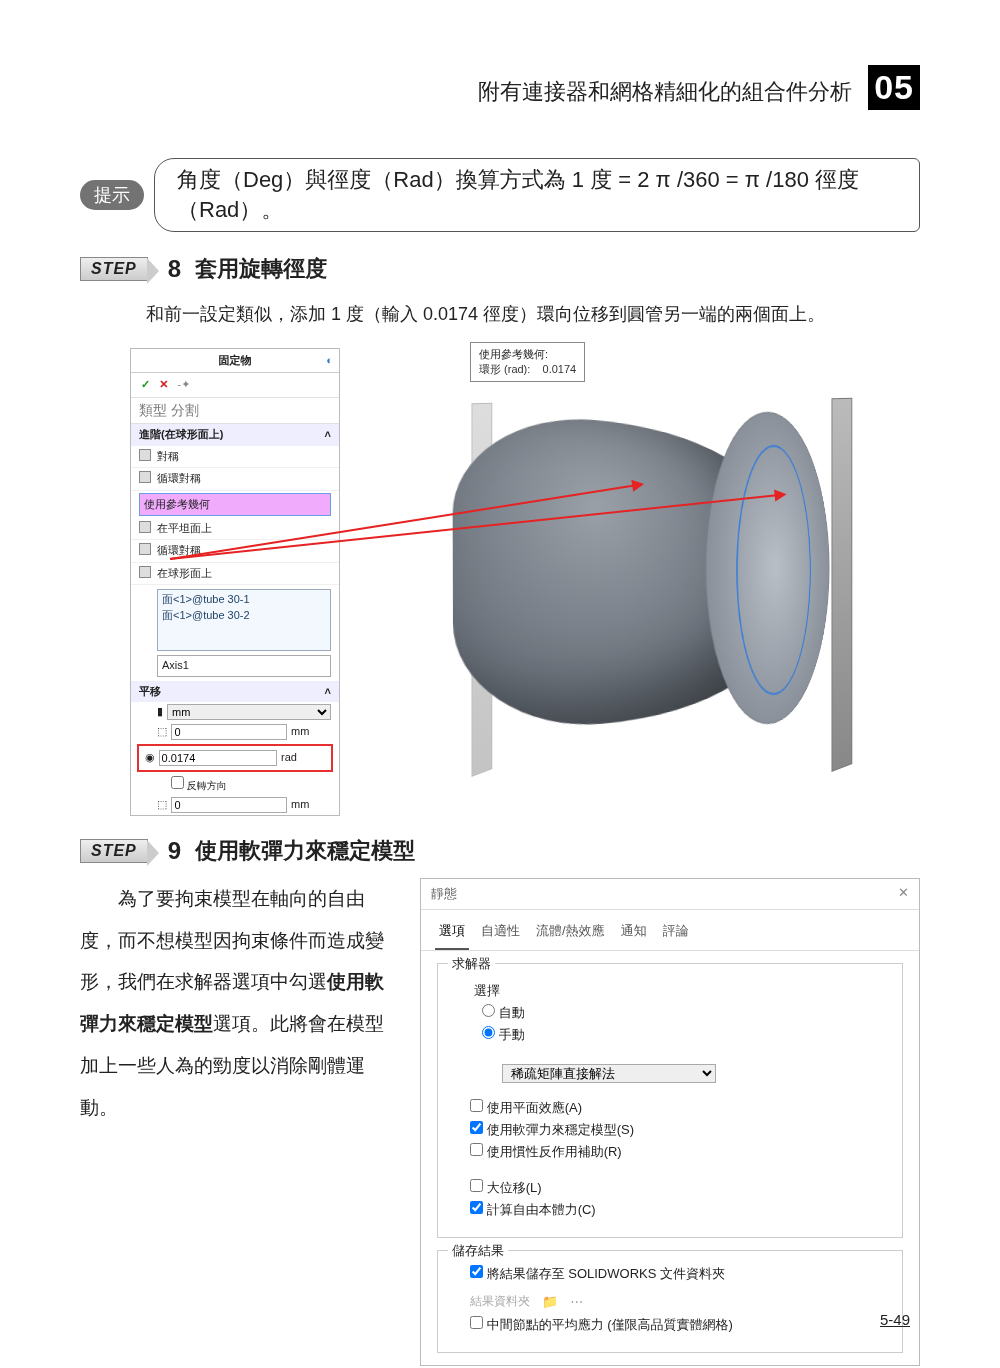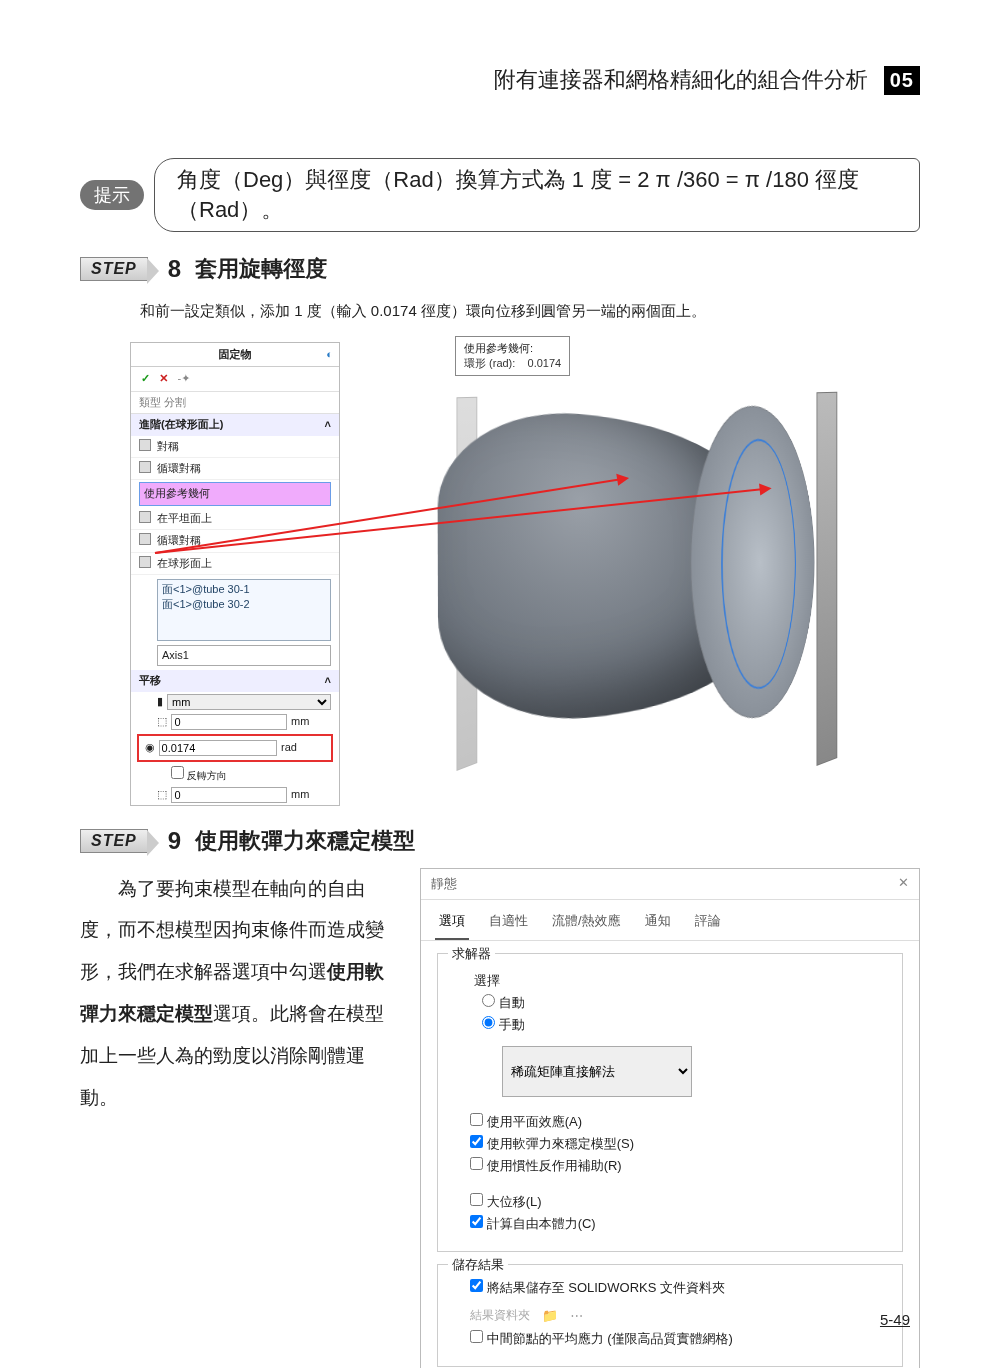--- a/index.html
+++ b/index.html
@@ -17,21 +17,21 @@
     position: absolute;
     top: 65px; right: 80px;
     text-align: right;
     font-size: 22px;
     font-weight: 500;
   }
   .header-num {
     display: inline-block;
     background: #000; color: #fff;
     padding: 3px 6px;
-    font-size: 20px;
+    font-size: 34px;
     font-weight: 900;
     margin-left: 10px;
     letter-spacing: 1px;
   }
   .spacer-top { height: 90px; }
   .hint-row {
     display: flex; align-items: center;
     margin: 8px 0 22px 0;
   }
   .hint-pill {
@@ -65,45 +65,45 @@
   }
   .step-chip::after {
     content: "";
     position: absolute; right: -12px; top: 0;
     border-left: 12px solid #ccc;
     border-top: 13px solid transparent;
     border-bottom: 13px solid transparent;
   }
   .step-num { font-size: 24px; font-weight: 900; margin: 0 14px 0 20px; color: #222; }
   .step-title { font-size: 22px; font-weight: 700; }
-  .body-text { margin: 8px 0 16px 30px; line-height: 2; font-size: 15px; }
+  .body-text { margin: 8px 0 16px 30px; line-height: 2; font-size: 18px; }
   .body-text.indent { text-indent: 2em; }
   .bold { font-weight: 700; }
 
   
   .fig8 {
     margin: 10px 0 20px 50px;
     display: flex;
     align-items: flex-start;
-    gap: 5px;
+    gap: 20px;
   }
   .panel8 {
     width: 210px;
     background: #fff;
     border: 1px solid #bbb;
     font-size: 11px;
     line-height: 1.4;
   }
   .panel8 .title { text-align: center; padding: 4px 0; font-weight: 700; border-bottom: 1px solid #ccc; position: relative; }
   .panel8 .title .help { position: absolute; right: 6px; top: 4px; color: #2a7cc7; }
   .panel8 .okrow { padding: 4px 10px; border-bottom: 1px solid #e0e0e0; }
   .panel8 .okrow .ok { color: #1a9a1a; font-weight: bold; }
   .panel8 .okrow .no { color: #cc2222; font-weight: bold; margin-left: 6px; }
   .panel8 .okrow .pin { color: #888; margin-left: 6px; }
-  .panel8 .tabs { padding: 3px 8px; border-bottom: 1px solid #e0e0e0; color: #777; font-size: 11px; }
+  .panel8 .tabs { padding: 3px 8px; border-bottom: 1px solid #e0e0e0; color: #777; font-size: 14px; }
   .panel8 .sect-h { background: #eef; padding: 3px 8px; font-weight: 700; position: relative; }
   .panel8 .sect-h .chev { position: absolute; right: 8px; }
   .panel8 .tree-item { padding: 3px 8px 3px 26px; position: relative; border-bottom: 1px solid #f0f0f0; }
   .panel8 .tree-item .ico { position: absolute; left: 8px; top: 3px; width: 12px; height: 12px; background: #ddd; border: 1px solid #888; }
   .panel8 .active-item { background: #f0abfc; border: 1px solid #6a9de8; margin: 2px 8px; padding: 3px 4px; }
   .panel8 .selbox { border: 1px solid #9ab; background: #f3f8ff; margin: 4px 8px 4px 26px; padding: 2px 4px; height: 62px; color: #246; position: relative; }
   .panel8 .axisbox { border: 1px solid #aaa; margin: 4px 8px 4px 26px; padding: 2px 4px; }
   .panel8 .row { display: flex; align-items: center; gap: 4px; padding: 2px 8px 2px 26px; }
   .panel8 .row .unit { width: 40px; }
   .panel8 .row input { flex: 1; font-size: 11px; padding: 1px 2px; border: 1px solid #aaa; min-width: 0; }
@@ -161,28 +161,28 @@
   }
   .step9left p { margin-bottom: 18px; text-indent: 2em; }
   .dialog9 {
     flex: 1;
     border: 1px solid #bbb;
     font-size: 13px;
     background: #fff;
   }
   .dialog9 .titlebar { display: flex; justify-content: space-between; padding: 6px 10px; border-bottom: 1px solid #ddd; color: #666; }
   .dialog9 .titlebar .x { color: #888; }
-  .dialog9 .tabrow { display: flex; gap: 16px; padding: 8px 14px 0 14px; font-size: 13px; color: #555; border-bottom: 1px solid #ddd; }
+  .dialog9 .tabrow { display: flex; gap: 8px; padding: 8px 14px 0 14px; font-size: 13px; color: #555; border-bottom: 1px solid #ddd; }
   .dialog9 .tabrow .tab { padding: 4px 4px 8px 4px; }
   .dialog9 .tabrow .tab.active { border-bottom: 2px solid #555; color: #000; }
   .dialog9 .group { margin: 12px 16px; border: 1px solid #ccc; padding: 10px 14px 14px 14px; position: relative; }
   .dialog9 .group-label { position: absolute; top: -9px; left: 10px; background: #fff; padding: 0 4px; font-size: 13px; }
   .dialog9 .subgroup { margin: 8px 0 8px 12px; }
   .dialog9 .radio, .dialog9 .check { display: block; margin: 4px 0 4px 18px; font-size: 13px; }
-  .dialog9 select { font-size: 13px; padding: 16px 4px; width: 190px; margin: 8px 0 8px 38px; border: 1px solid #aaa; }
+  .dialog9 select { font-size: 13px; padding: 0 4px; width: 214px; margin: 16px 0 8px 38px; border: 1px solid #aaa; }
   .dialog9 .pathrow { display: flex; align-items: center; gap: 12px; margin: 10px 0 6px 18px; font-size: 12px; }
   .dialog9 .pathrow input { flex: 1; font-size: 11px; padding: 3px 4px; border: 1px solid #bbb; color: #777; }
   .dialog9 .pathrow .ico { color: #888; font-size: 13px; }
   .dialog9 .pathrow .lbl { color: #aaa; }
 
   .page-foot { position: absolute; bottom: 40px; right: 90px; font-size: 15px; text-decoration: underline; }
 </style>
 </head>
 <body>
 

